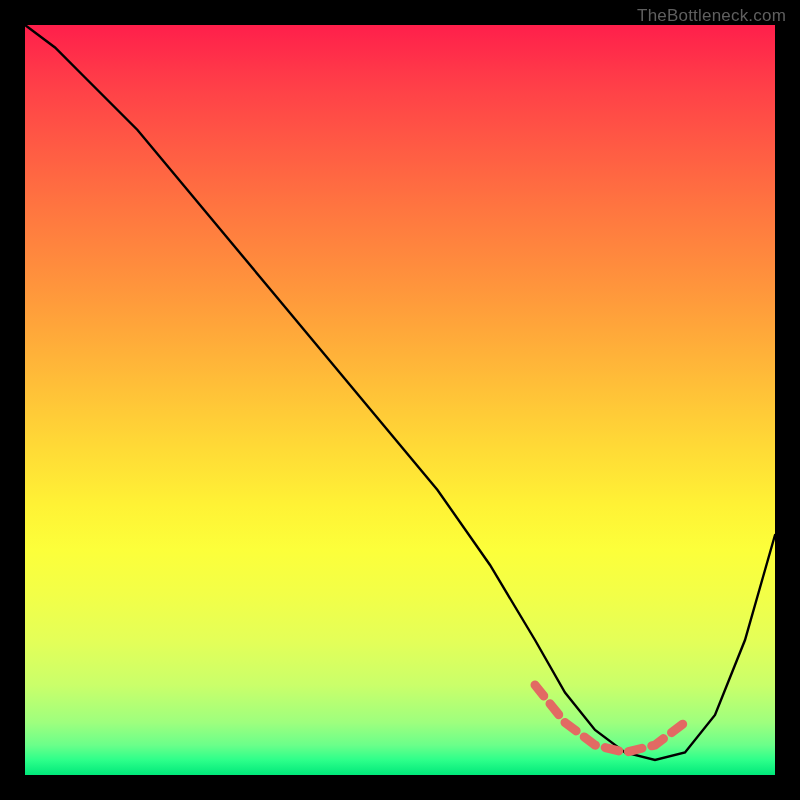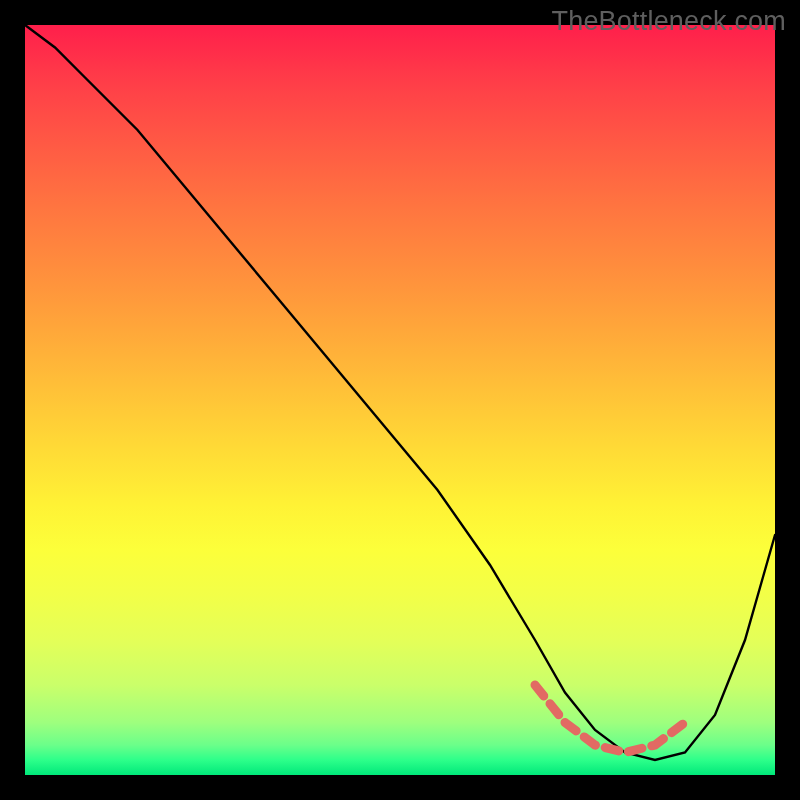--- a/index.html
+++ b/index.html
@@ -4,21 +4,21 @@
 <style>
   * { margin: 0; padding: 0; box-sizing: border-box; }
   html, body { width: 800px; height: 800px; overflow: hidden; }
   body { background: #000; position: relative; font-family: Arial, sans-serif; }
 
   .watermark {
     position: absolute;
     top: 6px;
     right: 14px;
     color: #5f5f5f;
-    font-size: 27px;
+    font-size: 17px;
     font-weight: 500;
     z-index: 10;
     letter-spacing: 0.2px;
   }
 
   .plot-area {
     position: absolute;
     left: 25px;
     top: 25px;
     width: 750px;

